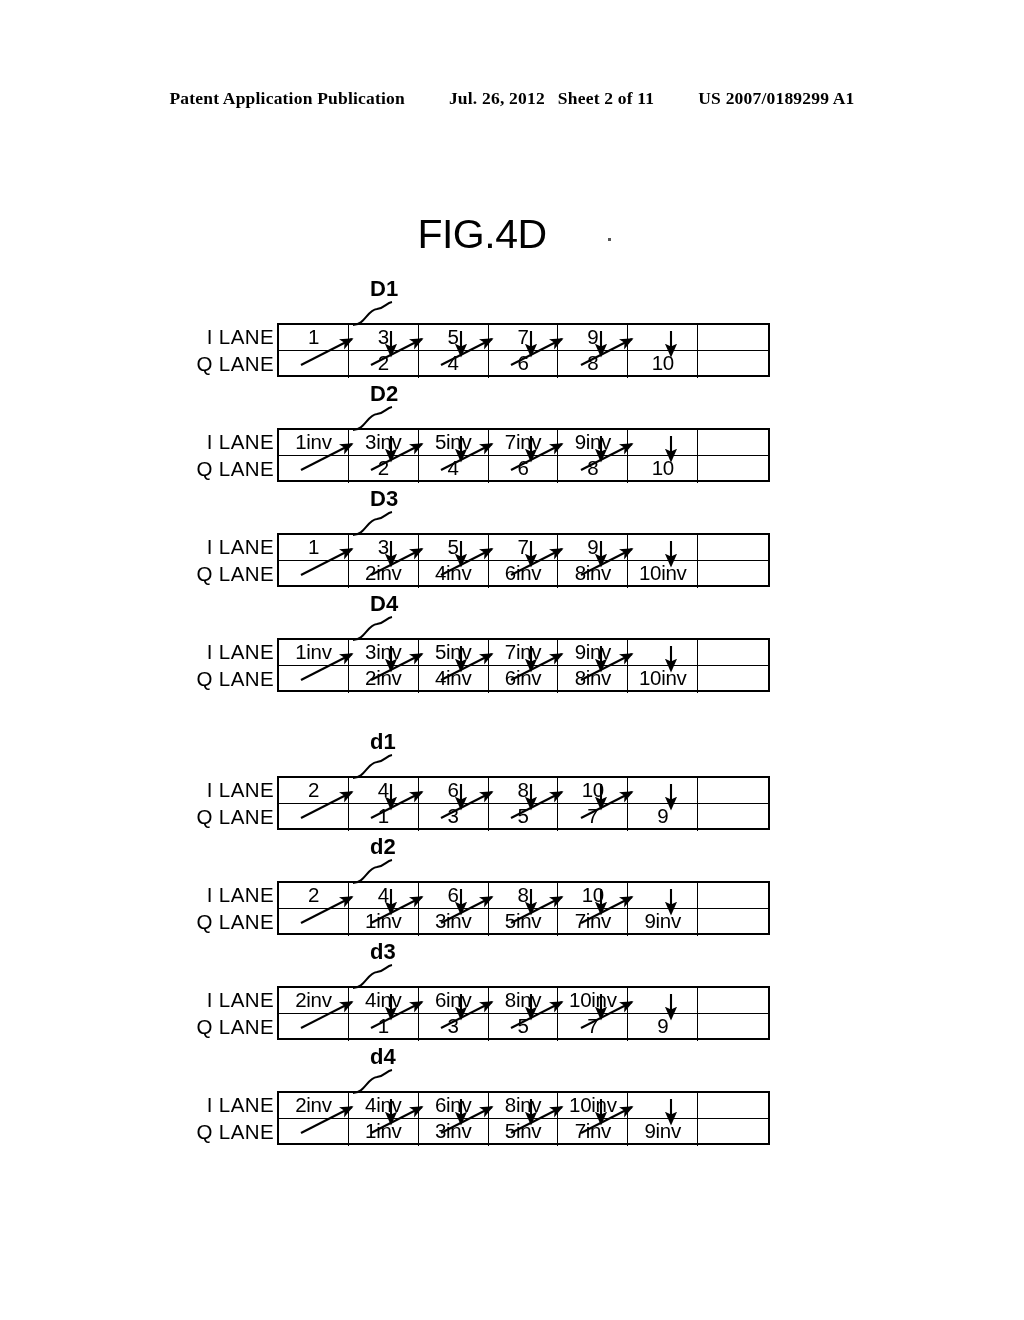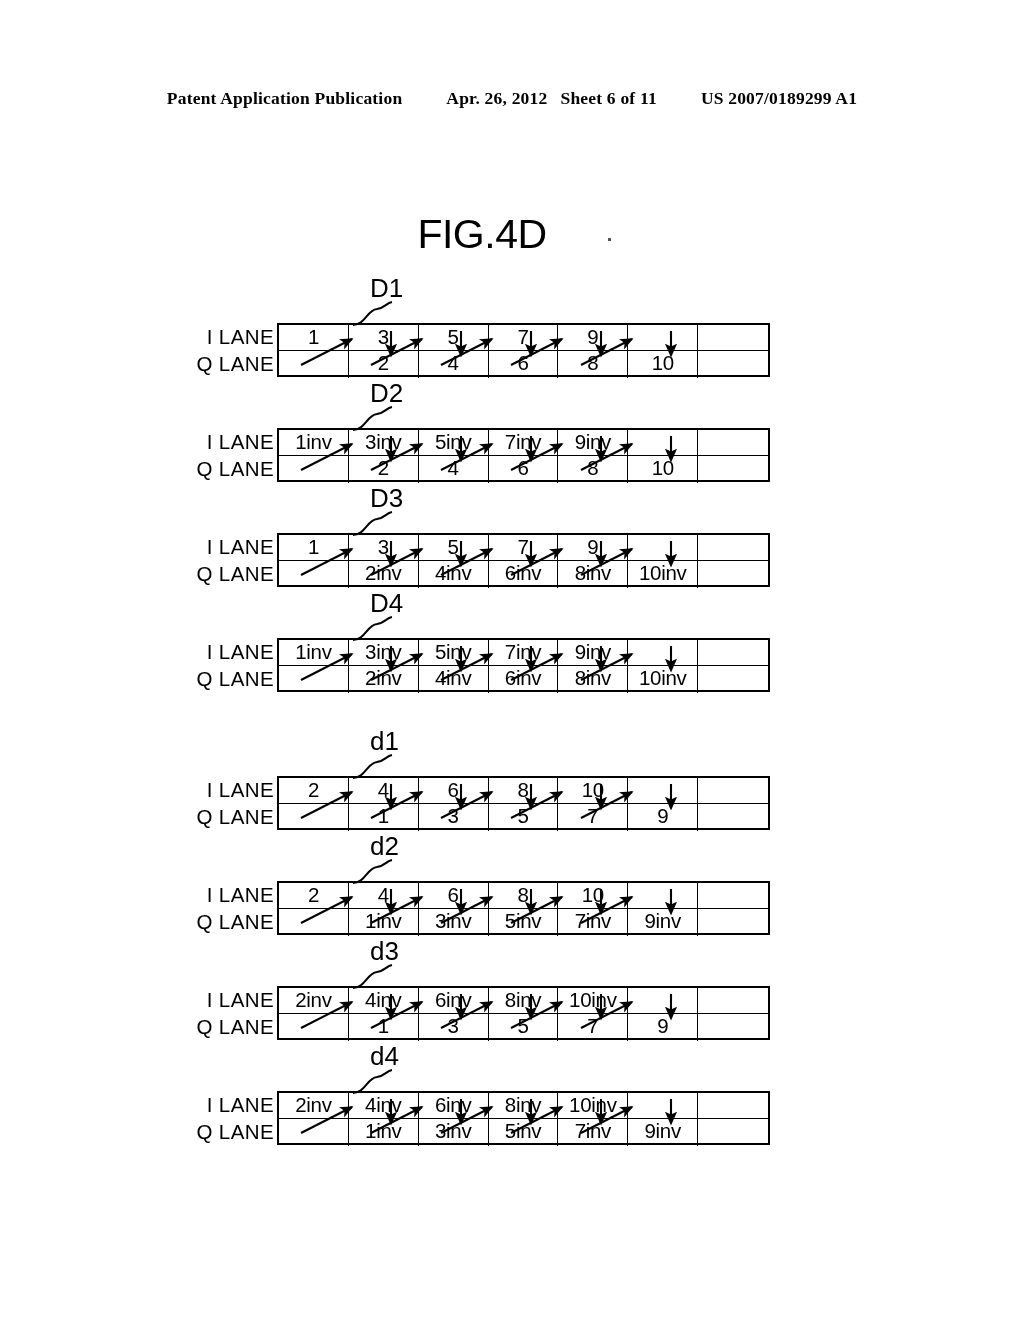--- a/index.html
+++ b/index.html
@@ -65,23 +65,24 @@
     position: absolute;
     left: 0;
     width: 1024px;
     height: 105px;
   }
 
   .block-label {
     position: absolute;
     left: 370px;
     top: 0px;
-    font-size: 26px;
+    font-size: 22px;
     line-height: 27px;
     letter-spacing: 0px;
+    font-weight: bold;
   }
 
   .leader {
     position: absolute;
     left: 345px;
     top: 25px;
     width: 70px;
     height: 26px;
   }
 
@@ -157,22 +158,22 @@
     width: 3px;
     height: 3px;
     background: #555;
   }
 </style>
 </head>
 <body>
 
 <div class="pub-header">
   <span class="seg-pub">Patent Application Publication</span>
-  <span class="seg-date">Apr. 26, 2012</span>
-  <span class="seg-sheet">Sheet 6 of 11</span>
+  <span class="seg-date">Jul. 26, 2012</span>
+  <span class="seg-sheet">Sheet 2 of 11</span>
   <span class="seg-num">US 2007/0189299 A1</span>
 </div>
 
 <div class="fig-title">
   <span class="fig-title-inner">FIG.4D</span>
 </div>
 <div class="page-dot"></div>
 
 <div id="diagram">
     <div class="block" style="top: 275px;">

